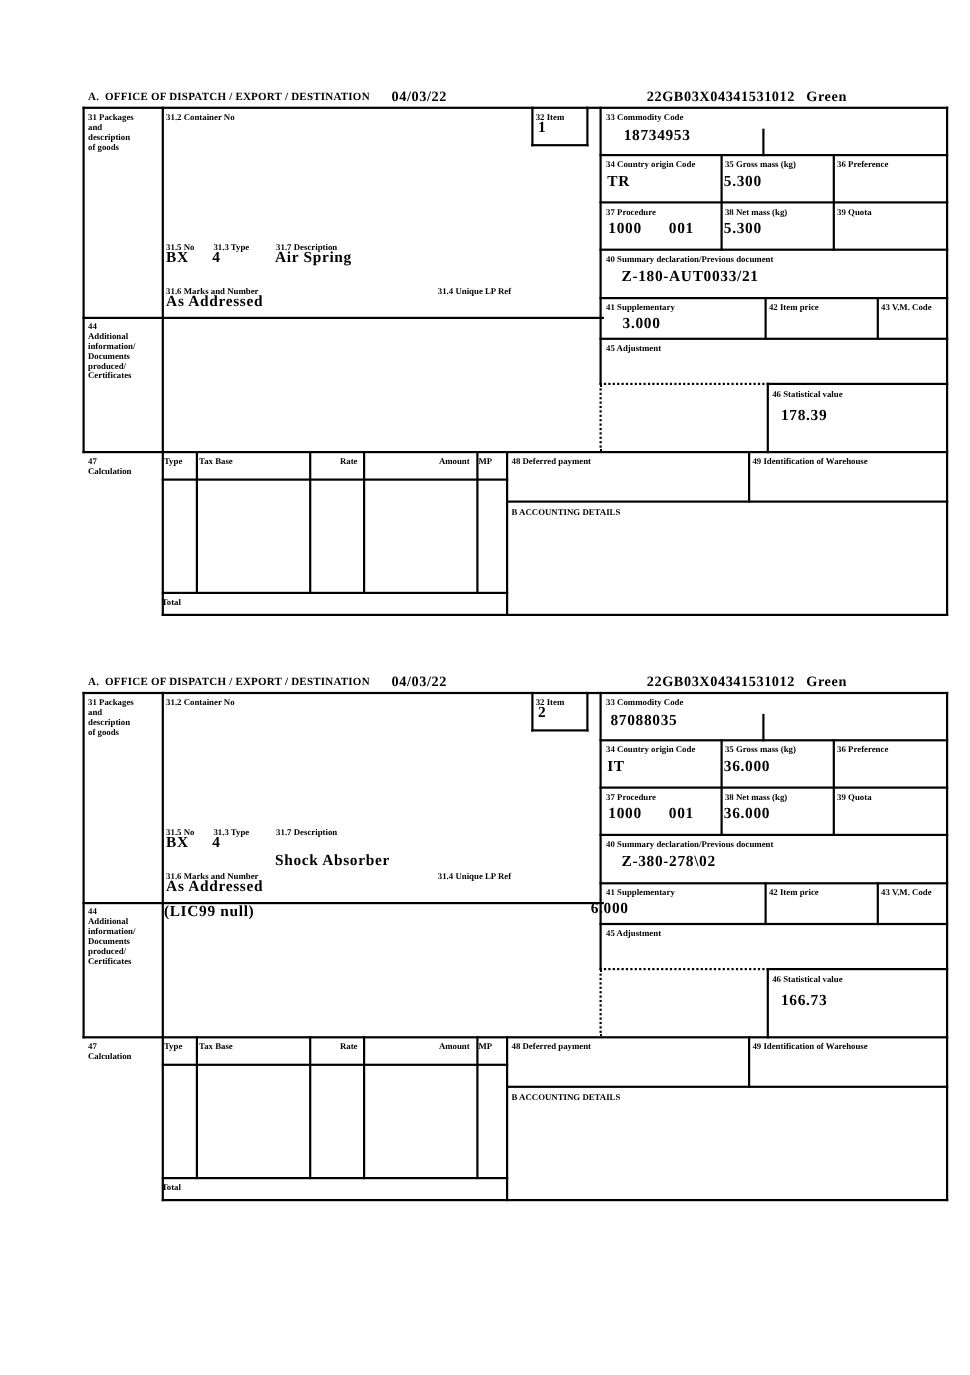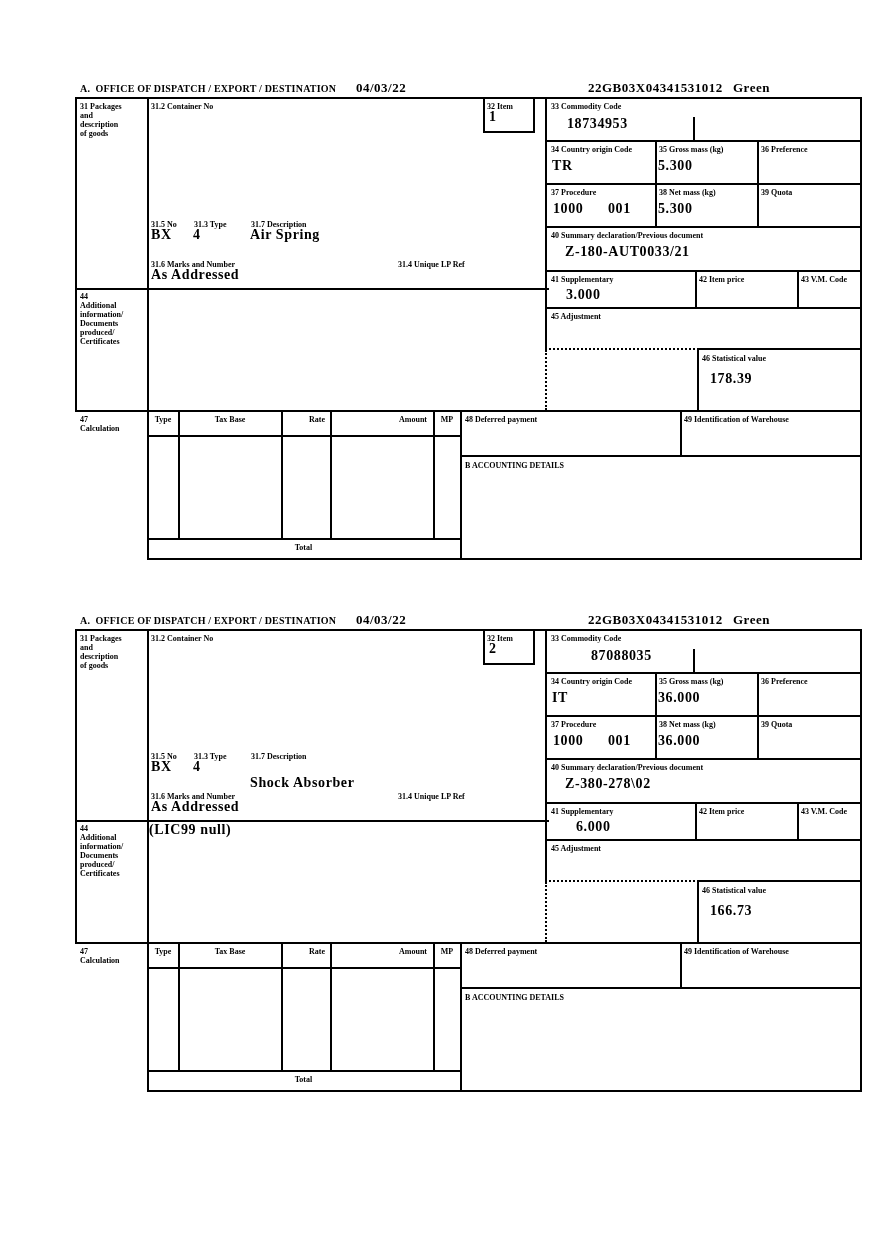--- a/index.html
+++ b/index.html
@@ -7,21 +7,21 @@
        font-family:"Liberation Serif",serif;color:#000;overflow:hidden}
   .decl{position:absolute;left:75px;width:789px;height:486px}
   .ln{position:absolute;background:#000}
   .dotv{position:absolute;width:0;border-left:2px dotted #000}
   .doth{position:absolute;height:0;border-top:2px dotted #000}
   .lbl{position:absolute;font-size:8px;font-weight:bold;white-space:pre;line-height:11px}
   .ml{white-space:pre-line;line-height:9px}
   .val{position:absolute;font-size:14px;font-weight:bold;white-space:pre;letter-spacing:.6px}
   .tt{position:absolute;font-size:10px;font-weight:bold;white-space:pre;letter-spacing:.2px}
   .hv{position:absolute;font-size:13px;font-weight:bold;white-space:pre;letter-spacing:.5px}
-  .ctr{text-align:center}
+  .ctr{}
   .rt{text-align:right}
 </style>
 </head>
 <body>
 
 <div class="decl" style="top: 78px;">
 
   <span class="tt" style="left:5px;top:5px">A.  OFFICE OF DISPATCH / EXPORT / DESTINATION</span>
   <span class="hv" style="left:281px;top:2px">04/03/22</span>
   <span class="hv" style="left:513px;top:2px">22GB03X04341531012</span>
@@ -207,40 +207,40 @@
   <span class="val" style="left:118px;top:149px">4</span>
   <span class="val" style="left:175px;top:165px">Shock Absorber</span>
 
   <span class="lbl" style="left:76px;top:181px">31.6 Marks and Number</span>
   <span class="lbl" style="left:323px;top:181px">31.4 Unique LP Ref</span>
   <span class="val" style="left:76px;top:189px">As Addressed</span>
 
   <span class="val" style="left:74px;top:212px">(LIC99 null)</span>
 
   <span class="lbl" style="left:476px;top:23px">33 Commodity Code</span>
-  <span class="val" style="left:516px;top:38px">87088035</span>
+  <span class="val" style="left:480px;top:38px">87088035</span>
 
   <span class="lbl" style="left:476px;top:66px">34 Country origin Code</span>
   <span class="val" style="left:477px;top:80px">IT</span>
   <span class="lbl" style="left:584px;top:66px">35 Gross mass (kg)</span>
   <span class="val" style="left:583px;top:80px">36.000</span>
   <span class="lbl" style="left:686px;top:66px">36 Preference</span>
 
   <span class="lbl" style="left:476px;top:109px">37 Procedure</span>
   <span class="val" style="left:478px;top:123px">1000</span>
   <span class="val" style="left:533px;top:123px">001</span>
   <span class="lbl" style="left:584px;top:109px">38 Net mass (kg)</span>
   <span class="val" style="left:583px;top:123px">36.000</span>
   <span class="lbl" style="left:686px;top:109px">39 Quota</span>
 
   <span class="lbl" style="left:476px;top:152px">40 Summary declaration/Previous document</span>
   <span class="val" style="left:490px;top:166px">Z-380-278\02</span>
 
   <span class="lbl" style="left:476px;top:196px">41 Supplementary</span>
-  <span class="val" style="left:501px;top:209px">6.000</span>
+  <span class="val" style="left:462px;top:209px">6.000</span>
   <span class="lbl" style="left:624px;top:196px">42 Item price</span>
   <span class="lbl" style="left:726px;top:196px">43 V.M. Code</span>
 
   <span class="lbl" style="left:476px;top:233px">45 Adjustment</span>
 
   <span class="lbl" style="left:627px;top:275px">46 Statistical value</span>
   <span class="val" style="left:635px;top:293px">166.73</span>
 
   <span class="lbl ctr" style="left:74px;top:336px;width:28px">Type</span>
   <span class="lbl ctr" style="left:106px;top:336px;width:98px">Tax Base</span>

